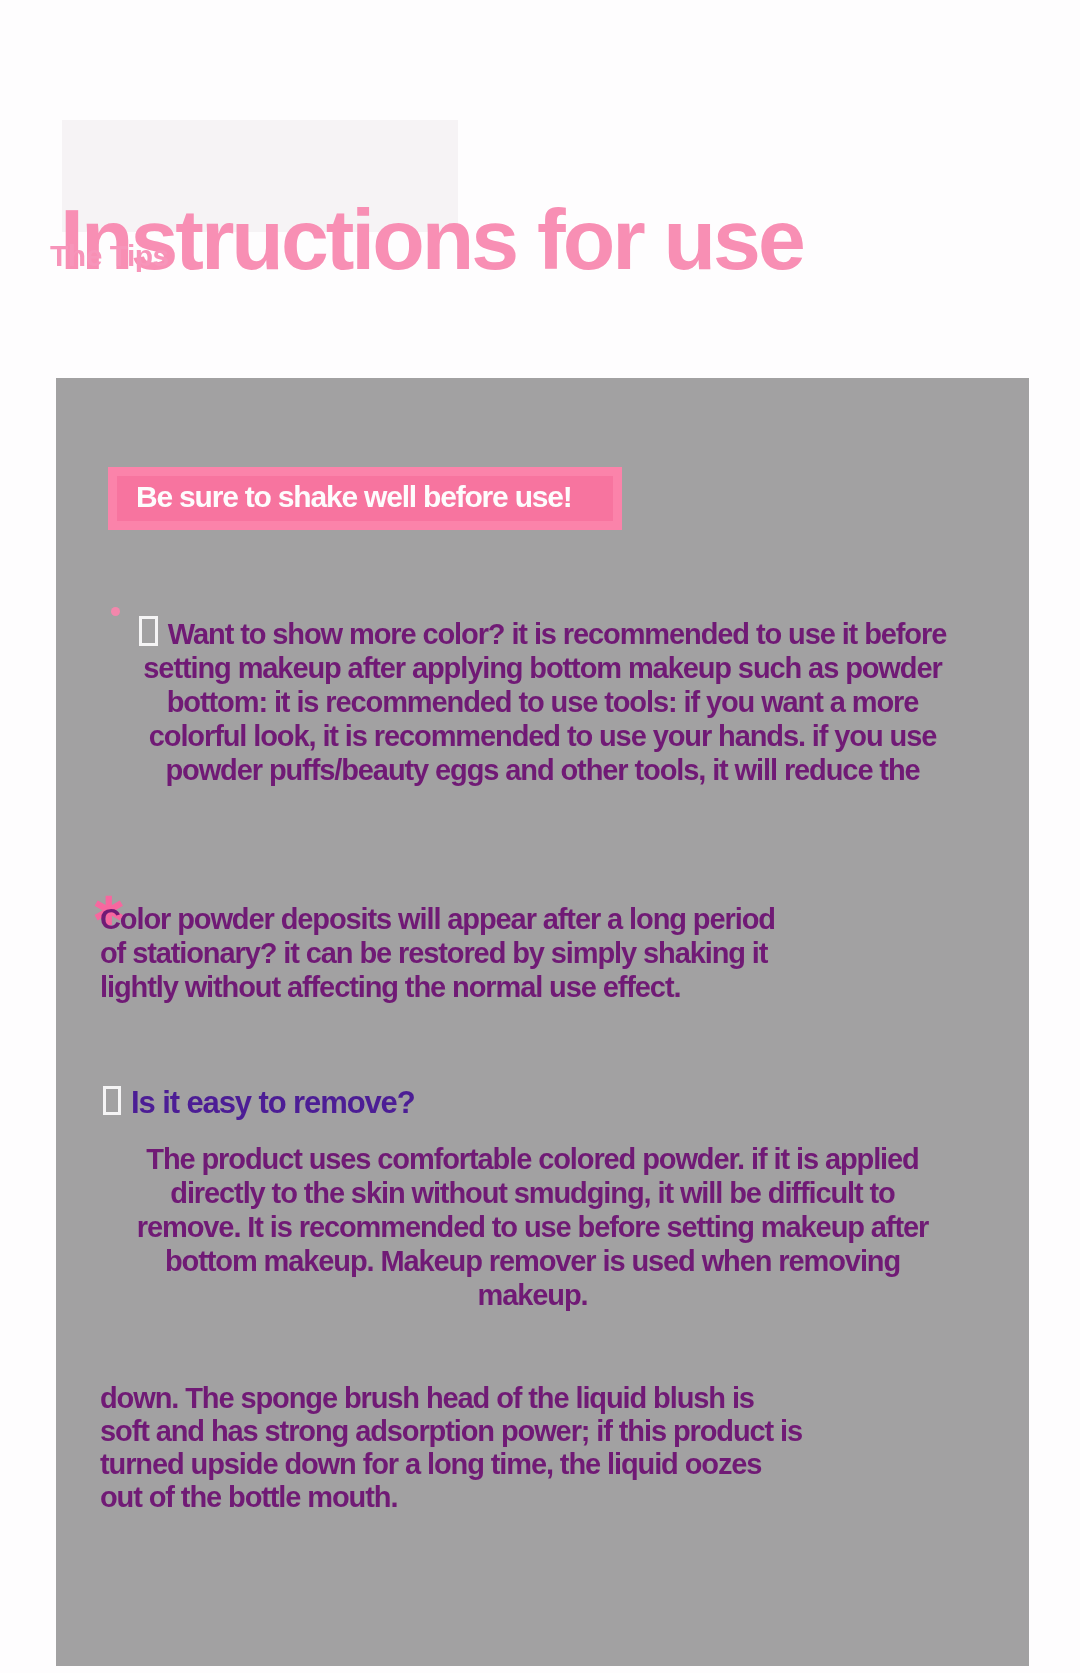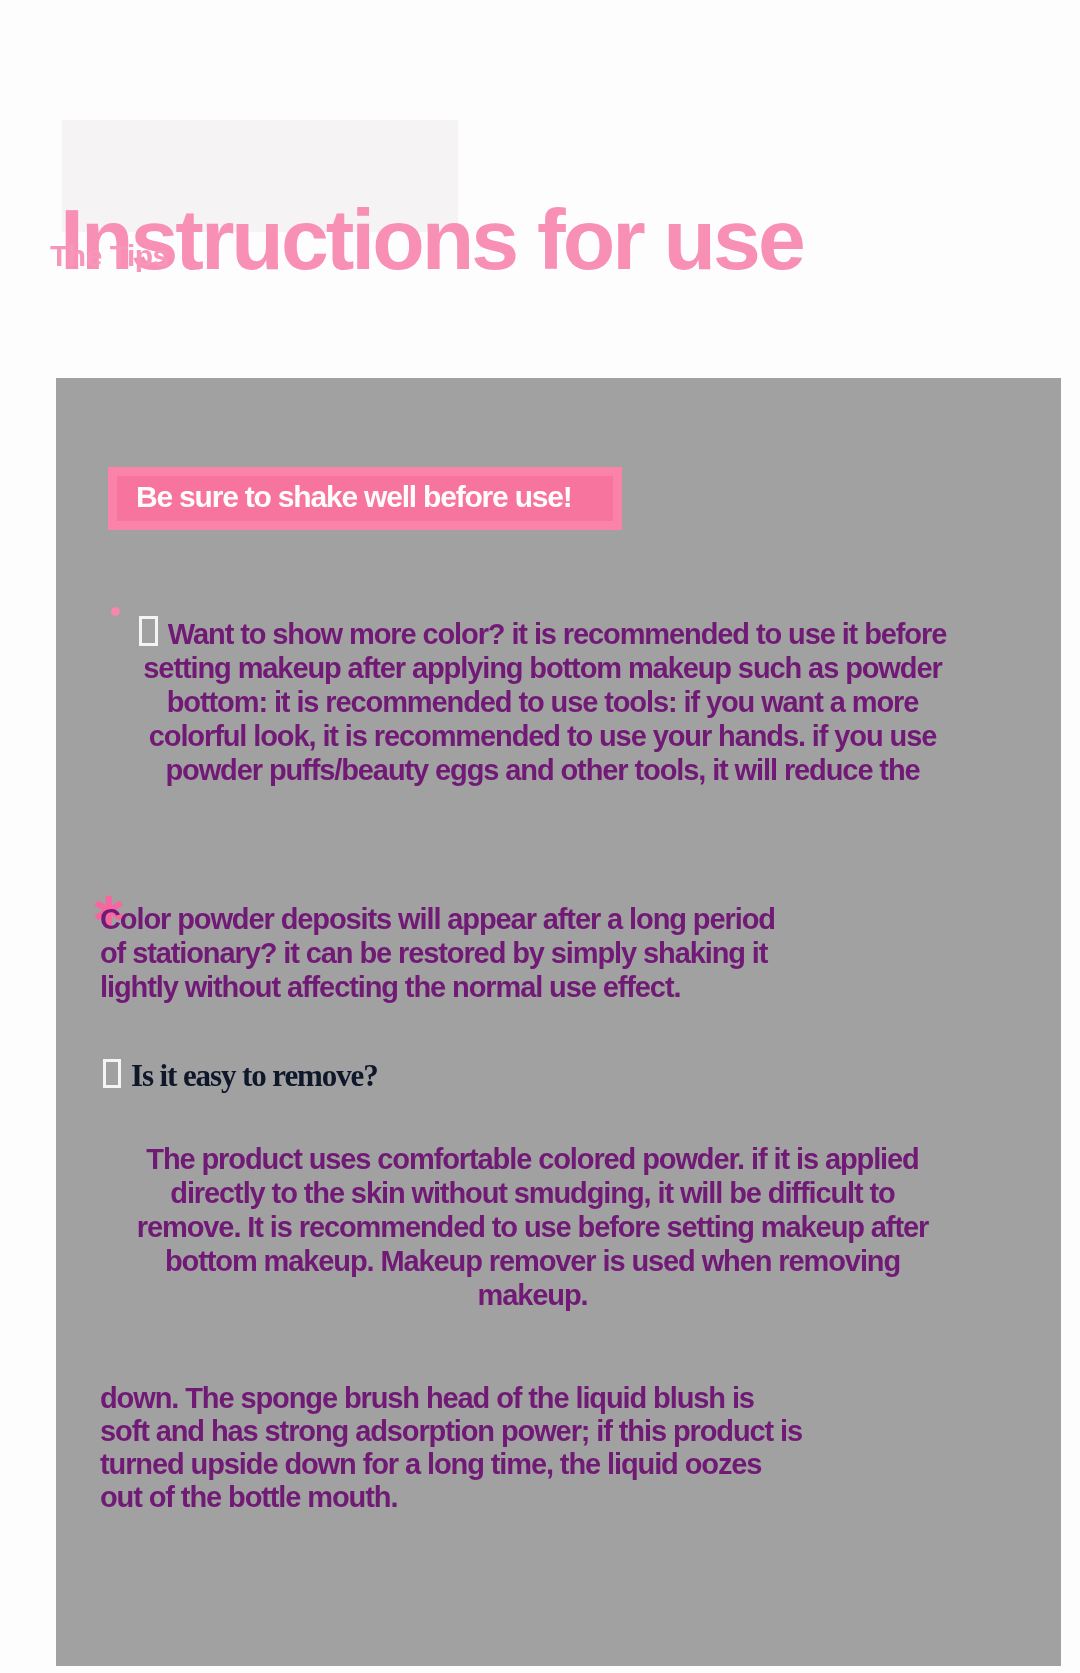--- a/index.html
+++ b/index.html
@@ -38,21 +38,20 @@
     letter-spacing: -0.5px;
     line-height: 48px;
     color: #f795ba;
     white-space: nowrap;
   }
   .tips-panel {
     position: absolute;
     left: 56px; top: 342px;
     width: 973px; height: 1288px;
     background: #a2a1a2;
-    padding-left: 32px;
   }
   .banner {
     position: absolute;
     left: 52px; top: 89px;
     width: 514px; height: 63px;
     background: #f7749f;
     box-shadow: inset 0 0 0 9px rgba(255, 150, 185, 0.45);
   }
   .banner-label {
     position: relative;
@@ -72,26 +71,25 @@
   .tip .line { white-space: nowrap; line-height: 34px; }
   .tip-centered { left: 0; width: 973px; text-align: center; }
   .tip-left { text-align: left; }
   #tip-color-show { top: 238px; }
   #tip-powder-deposit { left: 44px; top: 524px; }
   #tip-removal { left: -10px; top: 764px; }
   #tip-upside-down { left: 44px; top: 1004px; }
   #tip-upside-down .line { line-height: 33px; }
   .question-heading {
     position: absolute;
-    left: 47px; top: 680px;
+    left: 47px; top: 707px;
     font-size: 31px; font-weight: 700;
     letter-spacing: -1.1px;
-    color: #0f172a;
+    color: #4c1d95;
     white-space: nowrap;
-    font-family: Liberation Serif, serif;
   }
   
   .tofu {
     display: inline-block;
     width: 13px; height: 24px;
     border: 3px solid #f5f4f5;
     margin-right: 10px;
     vertical-align: -2px;
   }
   .tofu-small { width: 12px; height: 23px; }

